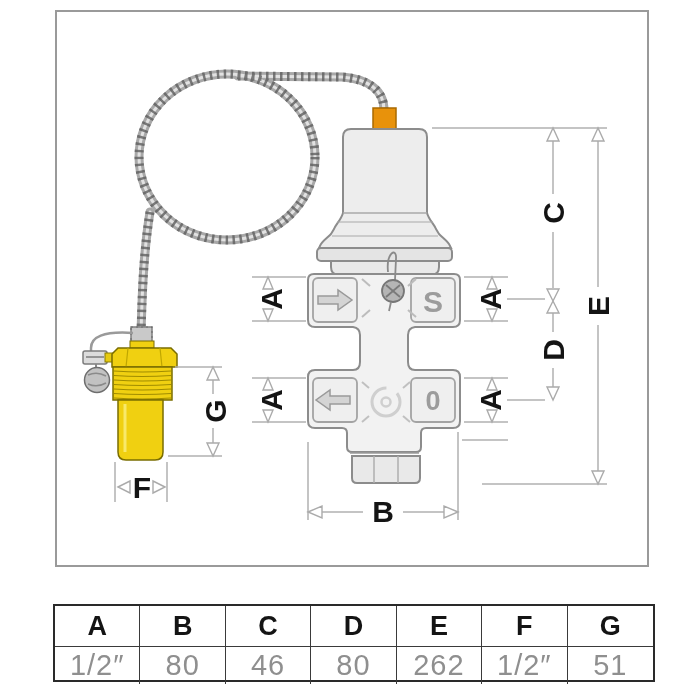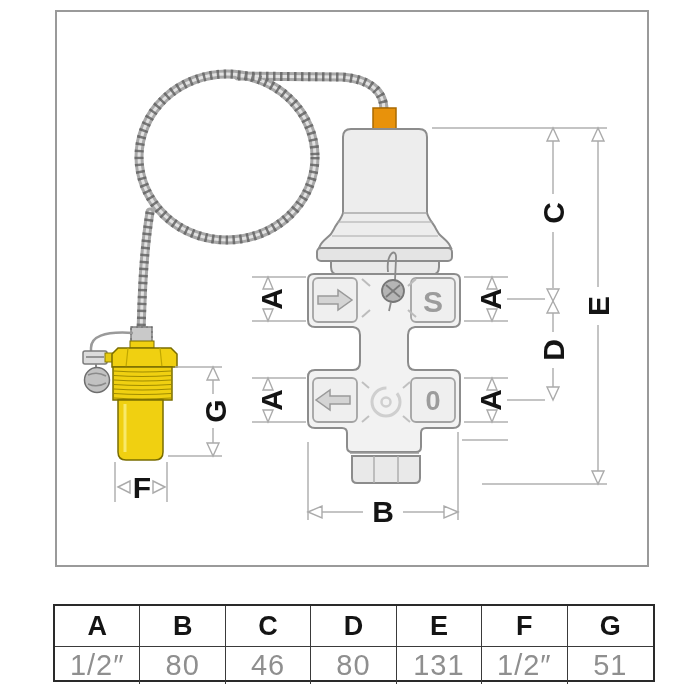--- a/index.html
+++ b/index.html
@@ -245,18 +245,18 @@
     <div class="cell hdr">B</div>
     <div class="cell hdr">C</div>
     <div class="cell hdr">D</div>
     <div class="cell hdr">E</div>
     <div class="cell hdr">F</div>
     <div class="cell hdr">G</div>
     <div class="cell val">1/2″</div>
     <div class="cell val">80</div>
     <div class="cell val">46</div>
     <div class="cell val">80</div>
-    <div class="cell val">131</div>
+    <div class="cell val">262</div>
     <div class="cell val">1/2″</div>
     <div class="cell val">51</div>
   </div>
 
 </div>
 
 </body></html>

